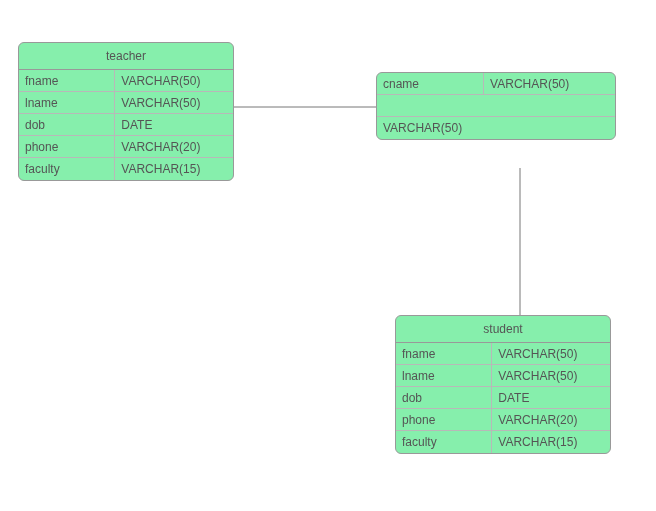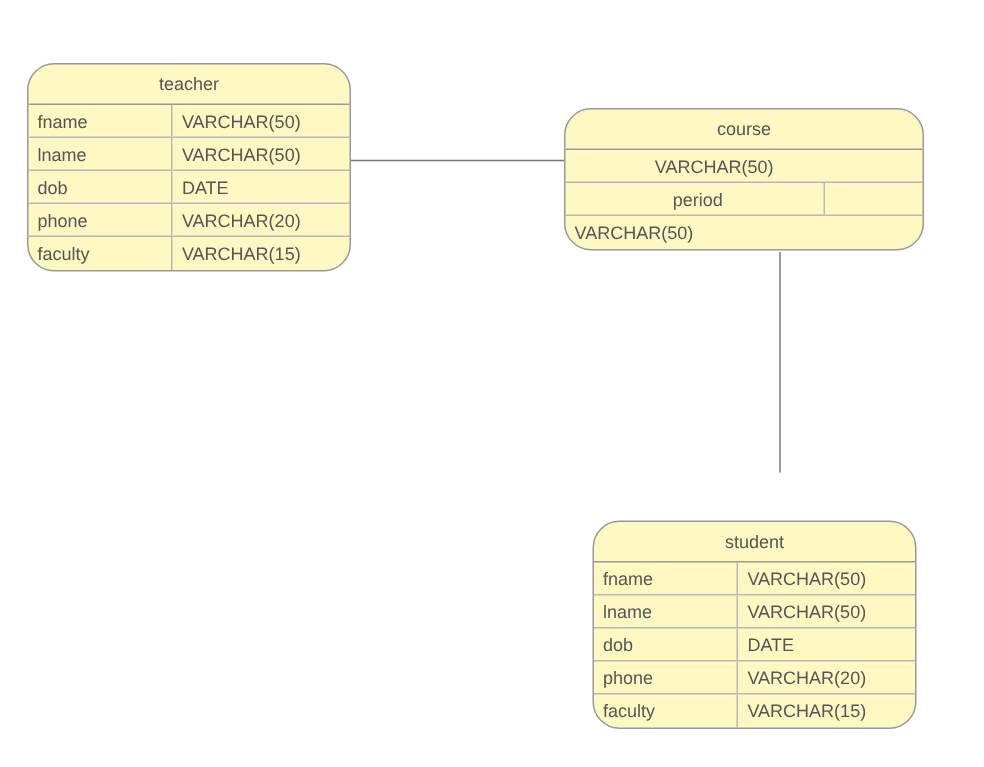--- a/index.html
+++ b/index.html
@@ -15,39 +15,38 @@
     position: relative;
   }
   .canvas {
     position: relative;
     width: 656px;
     height: 511px;
   }
   .entity {
     position: absolute;
     border: 1px solid #999999;
-    border-radius: 18px;
-    background: #fef9c3;
+    border-radius: 6px;
+    background: #86efac;
     overflow: hidden;
   }
   .entity-title {
     text-align: center;
     padding: 6px 0;
     border-bottom: 1px solid #999999;
     font-size: 12px;
     color: #555555;
   }
   .entity-row {
     display: flex;
     height: 22px;
     line-height: 22px;
   }
   .entity-row:not(:last-child) {
     border-bottom: 1px solid #b8b8b8;
-    justify-content: center;
   }
   .col-name {
     width: 45%;
     padding-left: 6px;
     border-right: 1px solid #b8b8b8;
     white-space: nowrap;
     overflow: hidden;
   }
   .col-type {
     width: 55%;
@@ -96,33 +95,32 @@
       <div class="col-name">phone</div>
       <div class="col-type">VARCHAR(20)</div>
     </div>
     <div class="entity-row">
       <div class="col-name">faculty</div>
       <div class="col-type">VARCHAR(15)</div>
     </div>
   </div>
 
   <div class="entity" style="left:376px; top:72px; width:240px;">
-    <div class="entity-title">course</div>
     <div class="entity-row">
+      <div class="col-name">cname</div>
       <div class="col-type">VARCHAR(50)</div>
     </div>
     <div class="entity-row">
-      <div class="col-name">period</div>
     </div>
     <div class="entity-row">
       <div class="col-type">VARCHAR(50)</div>
     </div>
   </div>
 
-  <div class="entity" style="left:395px; top:315px; width:216px;margin-top:32px;">
+  <div class="entity" style="left:395px; top:315px; width:216px;">
     <div class="entity-title">student</div>
     <div class="entity-row">
       <div class="col-name">fname</div>
       <div class="col-type">VARCHAR(50)</div>
     </div>
     <div class="entity-row">
       <div class="col-name">lname</div>
       <div class="col-type">VARCHAR(50)</div>
     </div>
     <div class="entity-row">

